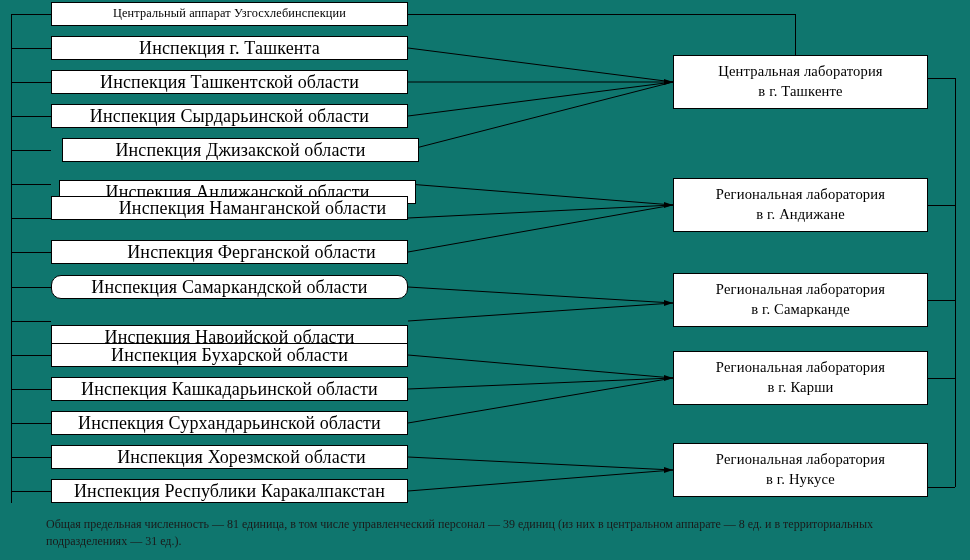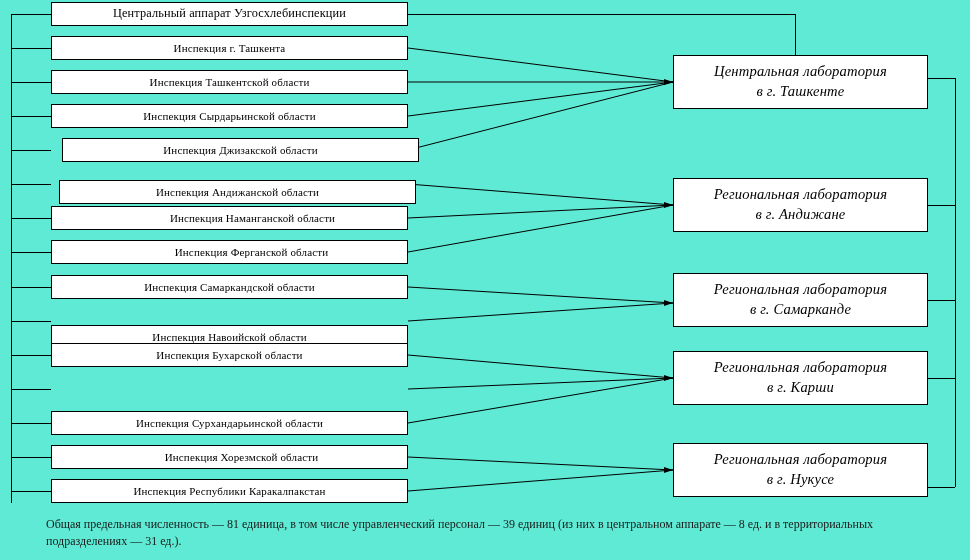--- a/index.html
+++ b/index.html
@@ -4,21 +4,21 @@
 <style>
   html, body {
     margin: 0;
     padding: 0;
     background: #ffffff;
   }
   #page {
     position: relative;
     width: 970px;
     height: 560px;
-    background: #5eead4;
+    background: #0f766e;
     overflow: hidden;
     font-family: "Liberation Serif", "DejaVu Serif", serif;
     color: #000000;
   }
   #wires {
     position: absolute;
     left: 0;
     top: 0;
     width: 970px;
     height: 560px;
@@ -35,35 +35,34 @@
     text-align: center;
     line-height: 1.12;
     font-size: 12.4px;
     letter-spacing: 0.15px;
     white-space: pre-line;
   }
   .node.insp {
     left: 51px;
     width: 357px;
     height: 24px;
-    font-size: 11px;
+    font-size: 18px;
   }
   .node.hq {
     left: 51px;
     width: 357px;
     height: 24px;
     font-size: 12.3px;
   }
   .node.lab {
     left: 673px;
     width: 255px;
     height: 54px;
     font-size: 14.6px;
     line-height: 1.35;
-    font-style: italic;
   }
   .footer {
     position: absolute;
     left: 46px;
     top: 516px;
     width: 900px;
     font-size: 12px;
     line-height: 1.42;
     color: #1a1a1a;
     font-family: "Liberation Serif", "DejaVu Serif", serif;
@@ -140,25 +139,26 @@
     </g>
   </svg>
 
   <div class="node hq" style="top:2px;">Центральный аппарат Узгосхлебинспекции</div>
 
   <div class="node insp" style="top:36px;">Инспекция г. Ташкента</div>
   <div class="node insp" style="top:70px;text-align:center;">Инспекция Ташкентской области</div>
   <div class="node insp" style="top:104px;font-family:Liberation Serif, serif;">Инспекция Сырдарьинской области</div>
   <div class="node insp" style="top:138px;margin-left:11px;">Инспекция Джизакской области</div>
   <div class="node insp" style="top:180px;margin-left:8px;">Инспекция Андижанской области</div>
-  <div class="node insp" style="top:206px;padding-left:46px;">Инспекция Наманганской области</div>
+  <div class="node insp" style="top:196px;padding-left:46px;">Инспекция Наманганской области</div>
   <div class="node insp" style="top:240px;padding-left:44px;">Инспекция Ферганской области</div>
-  <div class="node insp" style="top:275px;">Инспекция Самаркандской области</div>
+  <div class="node insp" style="top:275px;border-radius:10px;">Инспекция Самаркандской области</div>
   <div class="node insp" style="top:309px;margin-top:16px;">Инспекция Навоийской области</div>
   <div class="node insp" style="top:343px;">Инспекция Бухарской области</div>
+  <div class="node insp" style="top:377px;">Инспекция Кашкадарьинской области</div>
   <div class="node insp" style="top:411px;">Инспекция Сурхандарьинской области</div>
   <div class="node insp" style="top:445px;padding-left:24px;">Инспекция Хорезмской области</div>
   <div class="node insp" style="top:479px;">Инспекция Республики Каракалпакстан</div>
 
   <div class="node lab" style="top:55px;">Центральная лаборатория
 в  г. Ташкенте</div>
   <div class="node lab" style="top:178px;">Региональная лаборатория
 в  г. Андижане</div>
   <div class="node lab" style="top:273px;">Региональная лаборатория
 в  г. Самарканде</div>

